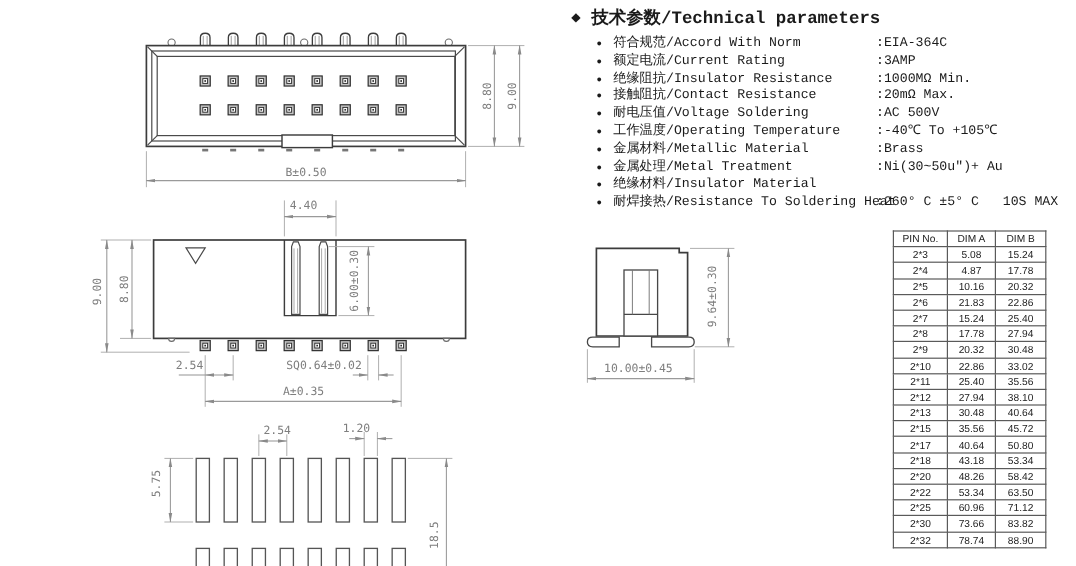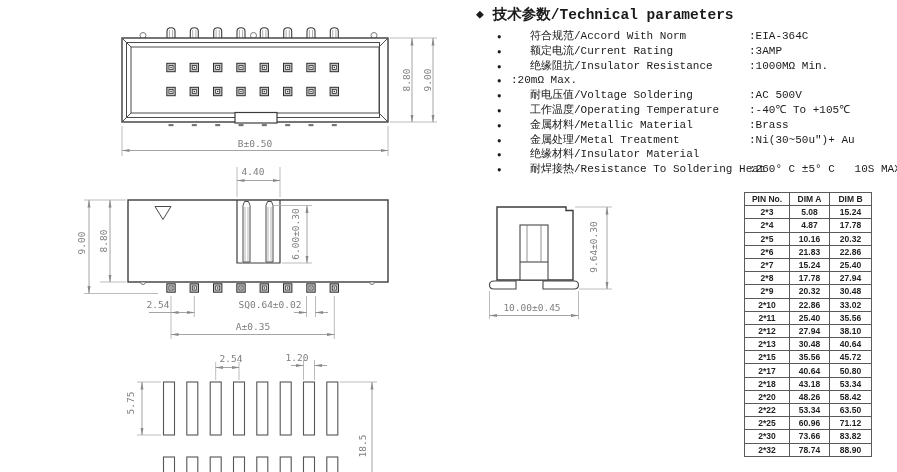--- a/index.html
+++ b/index.html
@@ -21,28 +21,28 @@
           color:#7e7e7e;white-space:pre;transform:translate(-50%,-50%);line-height:1;}
   .rot{transform:translate(-50%,-50%) rotate(-90deg);}
   
   .params{position:absolute;left:476px;top:5px;width:420px;color:#1a1a1a;}
   .ptitle{display:flex;align-items:center;gap:9px;font-family:"Liberation Mono",monospace;
           font-size:14.5px;font-weight:bold;margin-bottom:5px;white-space:pre;}
   .diamond{font-size:13px;line-height:1;}
   .prow{display:flex;align-items:baseline;height:14.8px;margin-left:21px;
         font-family:"Liberation Mono",monospace;font-size:11px;line-height:14.8px;}
   .bullet{width:14px;font-size:7.5px;flex:none;}
-  .plabel{width:219px;flex:none;white-space:pre;margin-left:19px;}
+  .plabel{width:219px;flex:none;white-space:pre;}
   .pvalue{white-space:pre;}
   
   .dtable{position:absolute;left:744px;top:192px;border-collapse:collapse;
           font-family:"Liberation Sans",sans-serif;font-size:8.5px;color:#222;
           border:1.5px solid #4a4a4a;}
   .dtable th,.dtable td{border:1px solid #5a5a5a;height:12.2px;padding:0 2px;
-          text-align:center;font-weight:bold;white-space:nowrap;}
+          text-align:center;font-weight:normal;white-space:nowrap;}
   .dtable th{font-size:8.5px;}
   .c1{width:40px;}.c2{width:35px;}.c3{width:37px;}
 </style>
 </head>
 <body>
 
 <div class="canvas">
 
   <svg width="897" height="472" viewBox="0 0 897 472">
     <defs>
@@ -226,20 +226,21 @@
         <span class="plabel">额定电流/Current Rating</span>
         <span class="pvalue">:3AMP</span>
       </div>
         <div class="prow">
         <span class="bullet">●</span>
         <span class="plabel">绝缘阻抗/Insulator Resistance</span>
         <span class="pvalue">:1000MΩ Min.</span>
       </div>
         <div class="prow">
         <span class="bullet">●</span>
+        <span class="plabel">接触阻抗/Contact Resistance</span>
         <span class="pvalue">:20mΩ Max.</span>
       </div>
         <div class="prow">
         <span class="bullet">●</span>
         <span class="plabel">耐电压值/Voltage Soldering</span>
         <span class="pvalue">:AC 500V</span>
       </div>
         <div class="prow">
         <span class="bullet">●</span>
         <span class="plabel">工作温度/Operating Temperature</span>

